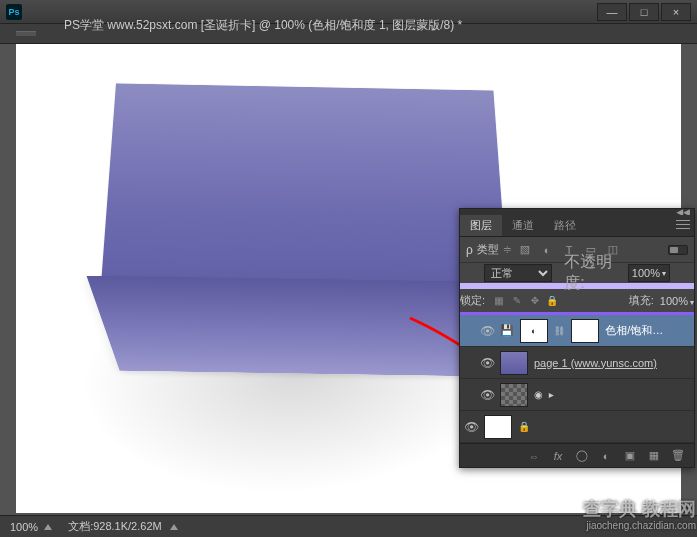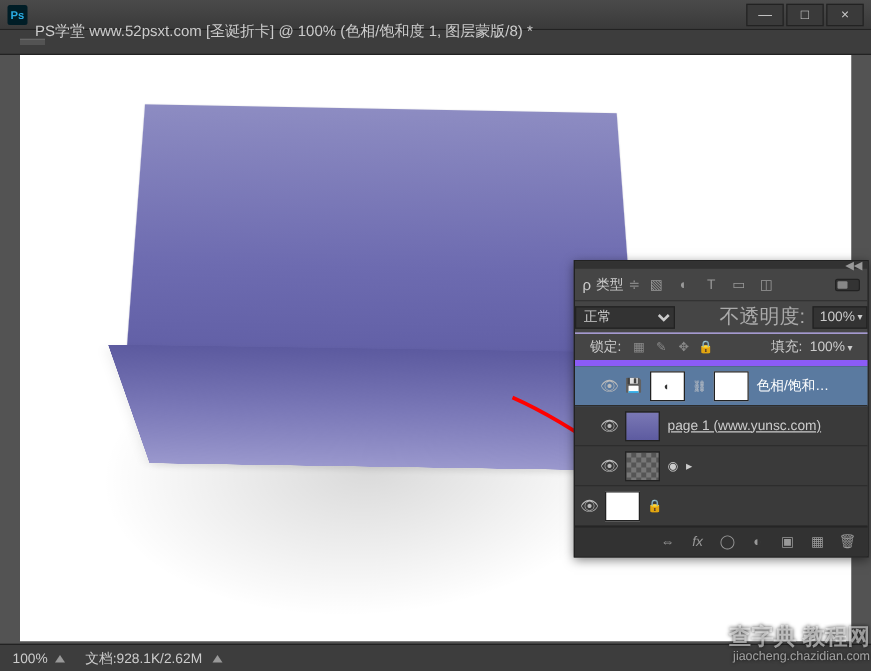--- a/index.html
+++ b/index.html
@@ -1,20 +1,20 @@
 <!DOCTYPE html>
 <html><head>
 <meta charset="utf-8">
 <style>
 * { margin: 0; padding: 0; box-sizing: border-box; font-family: "Microsoft YaHei", sans-serif; }
 body { background: #1a1a1a; width: 697px; height: 537px; overflow: hidden; position: relative; }
 
 .window { position: absolute; top: 0; left: 0; width: 697px; height: 537px; background: #535353; }
 
-.titlebar { height: 24px; background: linear-gradient(#4a4a4a, #3a3a3a); display: flex; align-items: center; padding: 0 6px; color: #ccc; font-size: 12px; border-bottom: 1px solid #222; }
+.titlebar { height: 24px; background: linear-gradient(#4a4a4a, #3a3a3a); display: flex; align-items: center; padding: 0 6px; color: #ccc; font-size: 12px; border-bottom: 1px solid #222; gap: 36px; }
 .titlebar .ps-icon { width: 16px; height: 16px; background: #001d26; color: #29abe2; font-size: 9px; font-weight: bold; display: flex; align-items: center; justify-content: center; margin-right: 6px; border-radius: 2px; }
 .titlebar .title { flex: 1; margin-top: 28px; }
 .winctrl { display: flex; gap: 0; }
 .winctrl div { width: 30px; height: 18px; background: #3a3a3a; color: #ccc; display: flex; align-items: center; justify-content: center; font-size: 11px; margin-left: 2px; border: 1px solid #222; cursor: pointer; }
 
 .tabbar { height: 20px; background: #3d3d3d; border-bottom: 1px solid #222; display: flex; align-items: center; padding-left: 16px; }
 .doc-tab { background: #535353; color: #ddd; font-size: 11px; padding: 2px 10px; border-top: 1px solid #666; }
 
 .canvas-area { position: absolute; top: 44px; left: 16px; right: 16px; bottom: 24px; background: #fff; overflow: hidden; }
 .canvas-inner { position: relative; width: 100%; height: 100%; }
@@ -45,27 +45,27 @@
 .panel-tabs .menu-btn { position: absolute; right: 4px; top: 3px; width: 14px; height: 12px; display: flex; flex-direction: column; justify-content: space-around; cursor: pointer; }
 .panel-tabs .menu-btn span { height: 1px; background: #999; }
 
 .filter-row { height: 26px; display: flex; align-items: center; padding: 0 6px; gap: 4px; border-bottom: 1px solid #333; }
 .filter-row .rho { color: #ccc; font-size: 12px; }
 .filter-row .kind { flex: 0 0 auto; }
 .filter-row .iconbtn { width: 18px; height: 16px; color: #999; display: flex; align-items: center; justify-content: center; font-size: 11px; cursor: pointer; border: 1px solid transparent; }
 .filter-row .toggle { margin-left: auto; width: 20px; height: 10px; background: #333; border: 1px solid #222; border-radius: 2px; position: relative; cursor: pointer; }
 .filter-row .toggle::after { content: ''; position: absolute; left: 1px; top: 1px; width: 8px; height: 6px; background: #888; border-radius: 1px; }
 
-.blend-row { height: 26px; display: flex; align-items: center; padding: 0 0; gap: 6px; border-bottom: 1px solid #c4b5fd; }
+.blend-row { height: 26px; display: flex; align-items: center; padding: 0 24px; gap: 6px; border-bottom: 6px solid #c4b5fd; }
 .blend-row select, .blend-row .pct { background: #333; color: #ccc; border: 1px solid #222; font-size: 11px; height: 18px; }
 .blend-row select { width: 80px; padding: 0 2px; }
 .blend-row .label { color: #aaa; font-size: 16px; }
 .blend-row .pct { width: 44px; display: flex; align-items: center; justify-content: flex-end; padding: 0 3px; }
 
-.lock-row { height: 26px; display: flex; align-items: center; padding: 0 12px; gap: 6px; border-bottom: 5px solid #8b5cf6; }
+.lock-row { height: 26px; display: flex; align-items: center; padding: 0 0; gap: 6px; border-bottom: 3px solid #8b5cf6; }
 .lock-row .lock-icons { display: flex; gap: 2px; }
 .lock-row .li { width: 16px; height: 16px; color: #888; display: flex; align-items: center; justify-content: center; font-size: 10px; cursor: pointer; }
 
 .layer-list { background: #3a3a3a; }
 .layer { display: flex; align-items: center; height: 32px; border-bottom: 1px solid #2d2d2d; padding: 0 4px; gap: 6px; cursor: pointer; }
 .layer.selected { background: #5a7aa0; color: #fff; }
 .layer.sub { padding-left: 20px; }
 .layer .eye { width: 14px; color: #bbb; font-size: 12px; cursor: pointer; }
 .layer .thumb { width: 28px; height: 24px; background: #888; border: 1px solid #222; flex-shrink: 0; }
 .layer .thumb.white { background: #fff; }
@@ -124,20 +124,30 @@
     <span class="file-info">
       <span>文档:</span><span>928.1K/2.62M</span>
     </span>
     <span class="triangle2"></span>
   </div>
 
   <div class="layers-panel">
     <div class="panel-handle">
       <span class="chev">◀◀</span>
     </div>
+    <div class="panel-tabs">
+      <div class="tab active">图层</div>
+      <div class="tab">通道</div>
+      <div class="tab">路径</div>
+      <div class="menu-btn">
+          <span></span>
+          <span></span>
+          <span></span>
+        </div>
+    </div>
 
     <div class="filter-row">
       <span class="rho">ρ</span>
       <span class="kind">类型</span>
       <span style="color:#888">≑</span>
       <span class="iconbtn">▧</span>
       <span class="iconbtn">◐</span>
       <span class="iconbtn">T</span>
       <span class="iconbtn">▭</span>
       <span class="iconbtn">◫</span>

